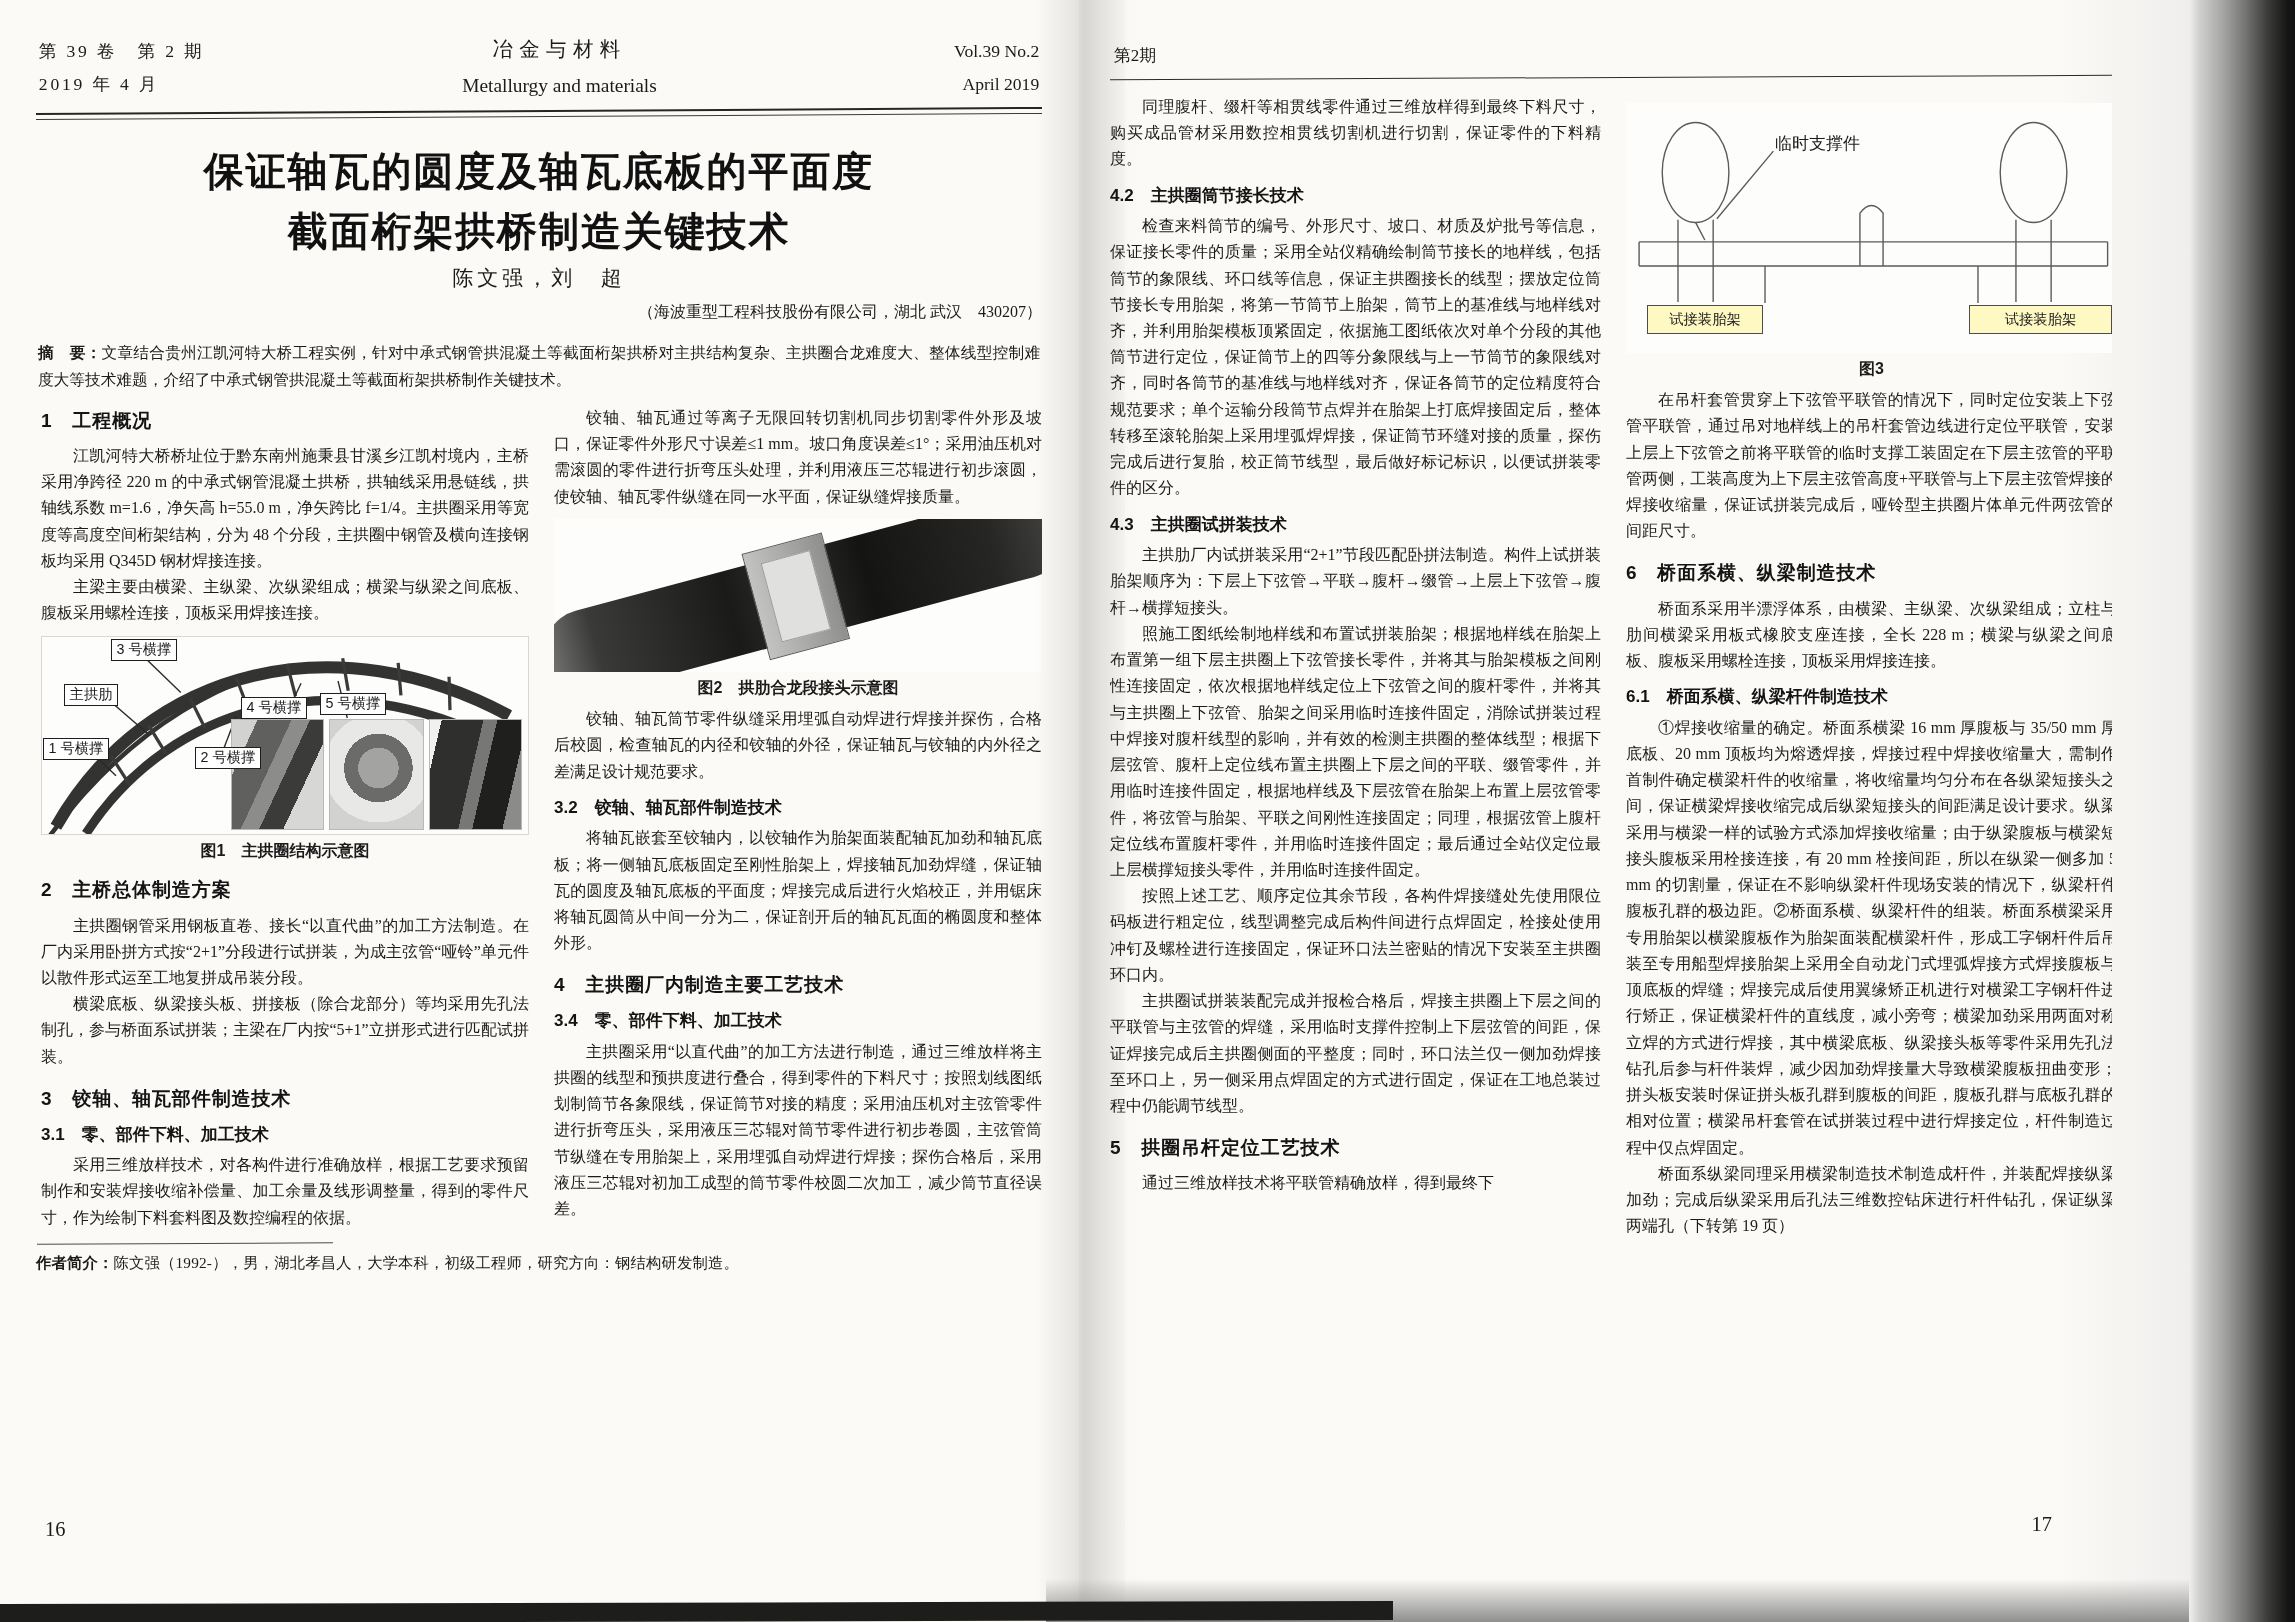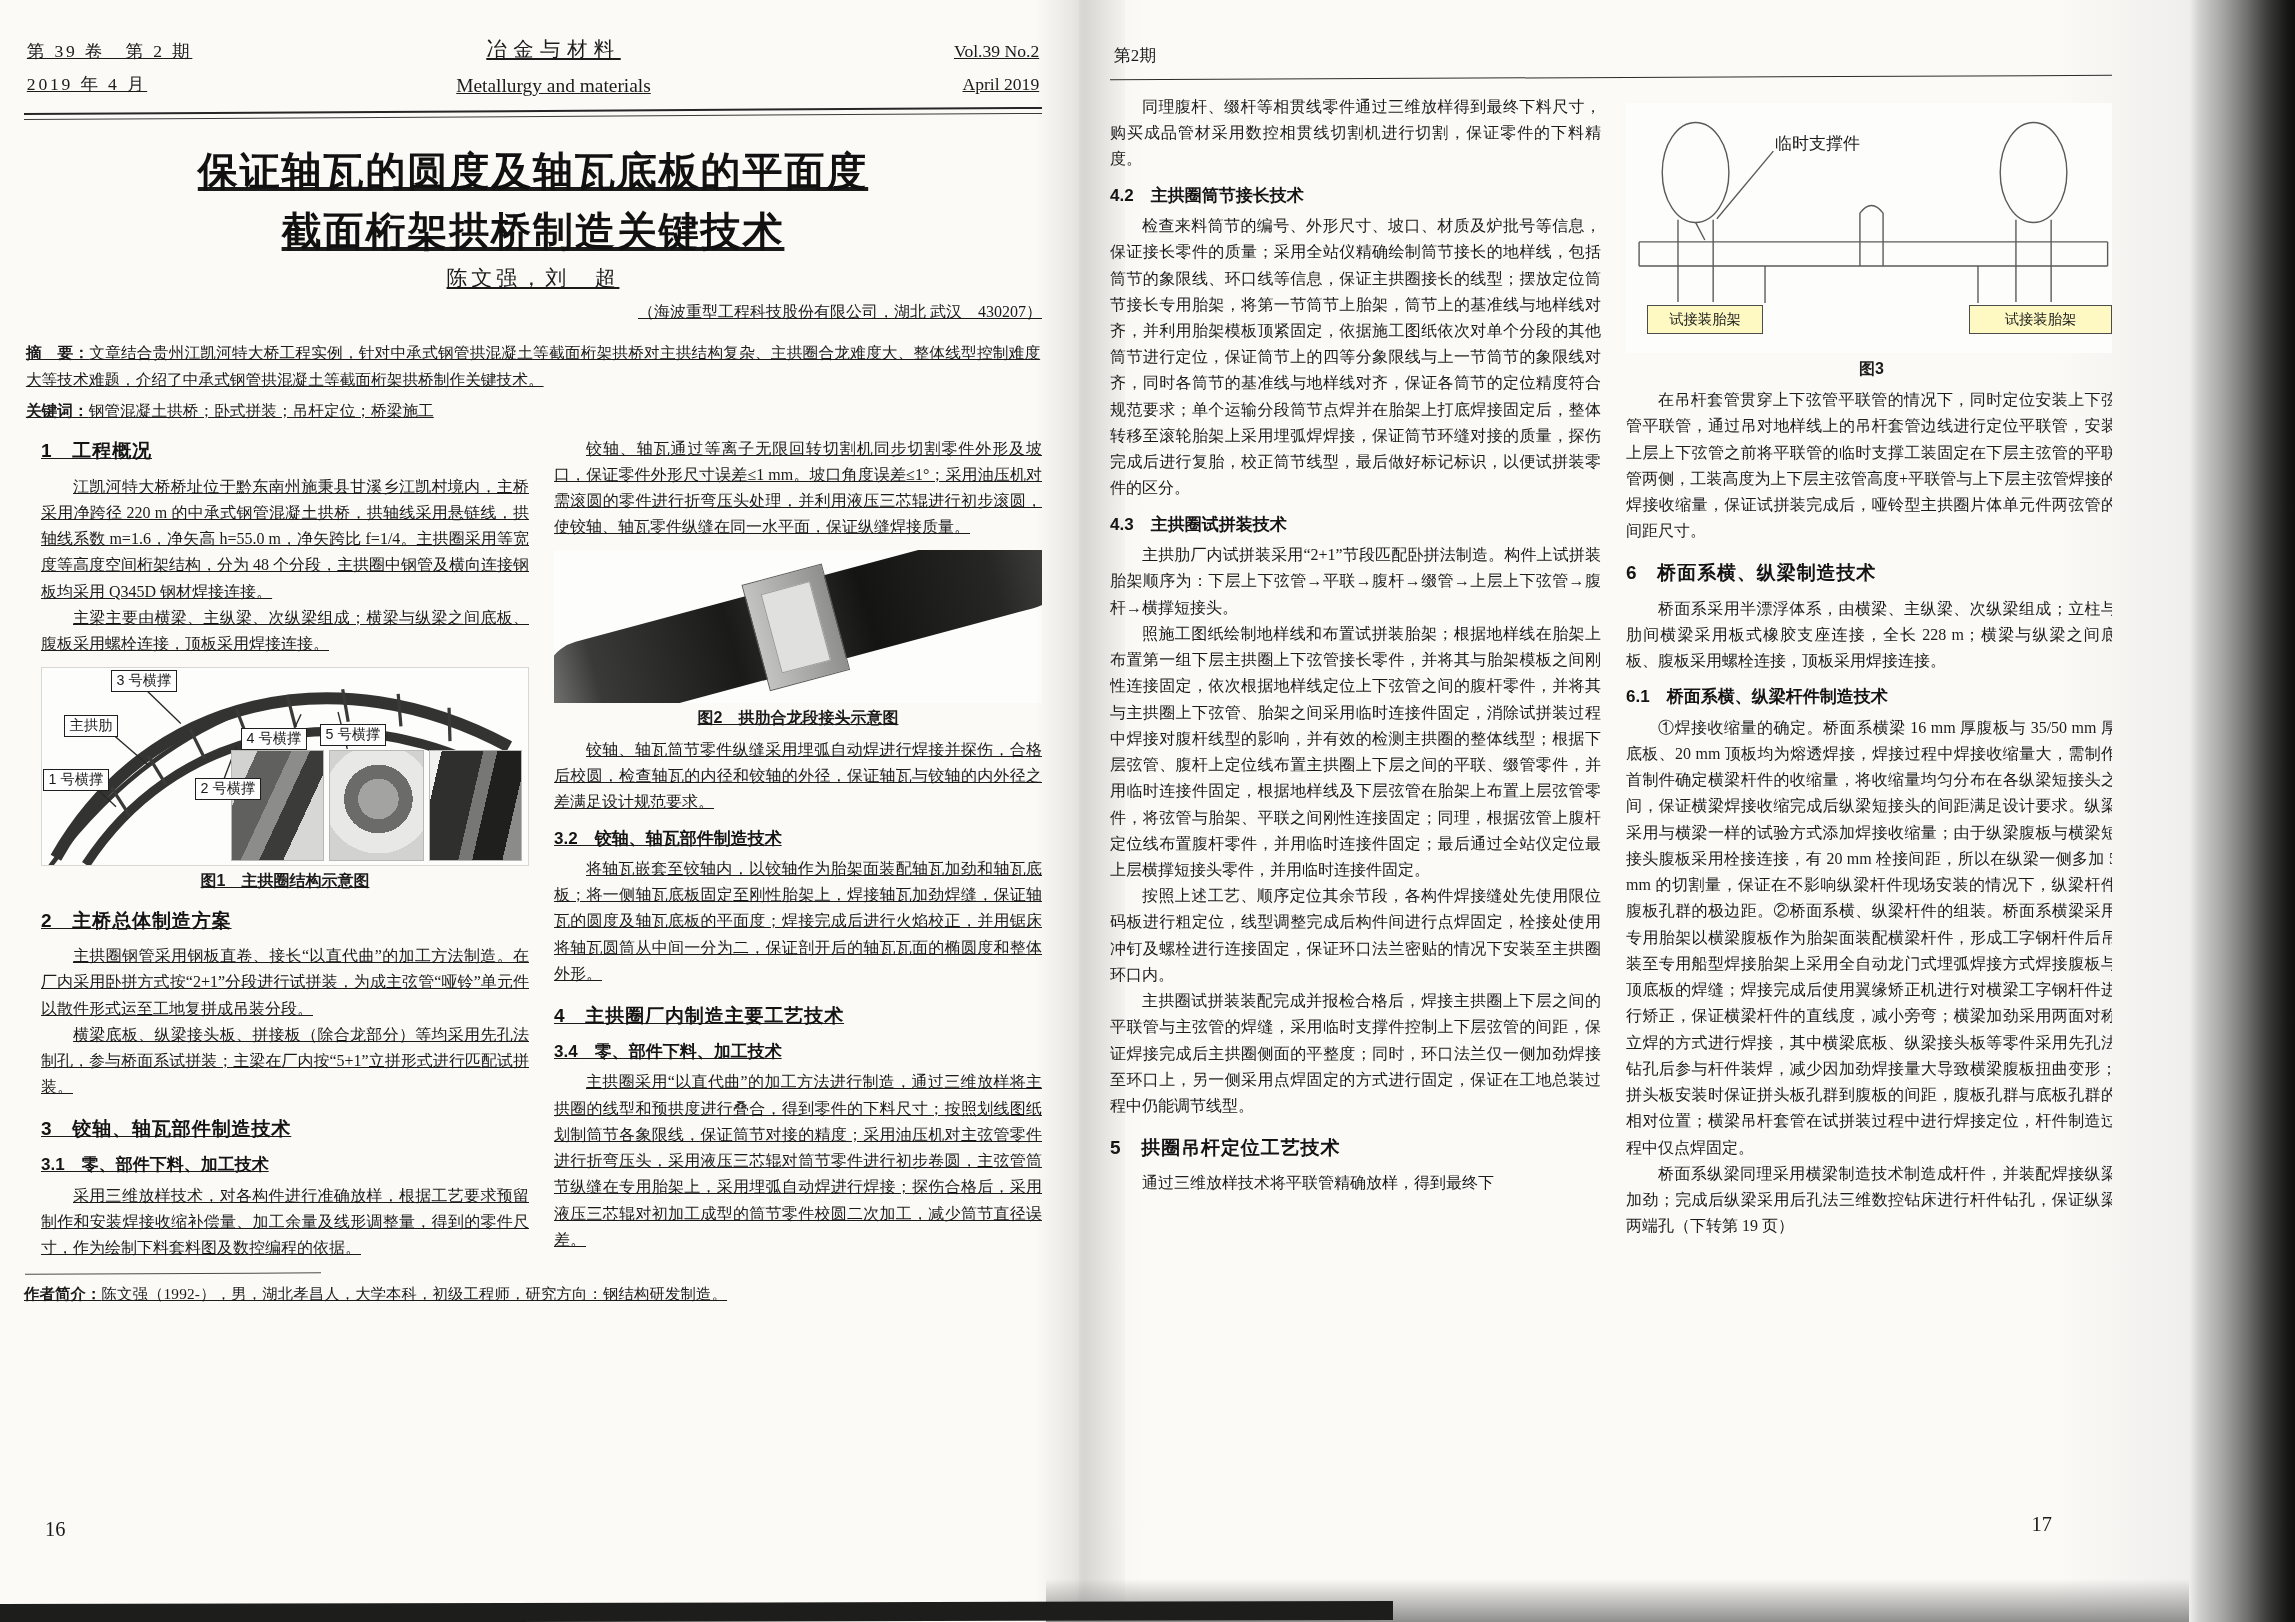--- a/index.html
+++ b/index.html
@@ -1,20 +1,20 @@
 <!DOCTYPE html>
 <html style="font-size:7.4px"><head>
 <meta charset="utf-8">
 <style>
   html,body { margin:0; padding:0; background:#d8d8d6; }
   * { box-sizing:border-box; }
   .scan { position:relative; width:2295px; height:1622px; background:#efefed; overflow:hidden;
           font-family:"Liberation Serif","DejaVu Serif",serif; color:#1b1b1b; }
   .page { position:absolute; top:0; height:1622px; background:#fbfaf7; overflow:hidden; }
-  .page-left  { left:0; width:1079px; padding:31px 37px 0 24px;text-decoration:underline; }
+  .page-left  { left:0; width:1079px; padding:31px 37px 0 36px; }
   .page-right { left:1079px; width:1112px; padding:44px 79px 0 31px;
                 background:linear-gradient(to right,#f4f3f0 0%, #fbfaf7 6%, #fbfaf7 88%, #efeeec 100%); }
 
   
   .jh { display:flex; align-items:flex-start; justify-content:space-between; padding:3.7px 2.8px 0 2.8px; }
   .jh-left { width:259px; font-size:17.6px; line-height:1.9; letter-spacing:2.8px; }
   .jh-center { text-align:center; flex:1; }
   .jh-center .cn { font-size:20.4px; letter-spacing:6.5px; }
   .jh-center .en { font-size:19.4px; margin-top:12px; }
   .jh-right { width:218px; text-align:right; font-size:17.6px; line-height:1.9; }
@@ -122,21 +122,20 @@
 
     <h1 class="title">
       <span>保证轴瓦的圆度及轴瓦底板的平面度</span><br>
       <span>截面桁架拱桥制造关键技术</span>
     </h1>
     <div class="authors">陈文强，刘　超</div>
     <div class="affiliation">（海波重型工程科技股份有限公司，湖北 武汉　430207）</div>
 
     <div class="abstract">
       <p><b>摘　要：</b><span>文章结合贵州江凯河特大桥工程实例，针对中承式钢管拱混凝土等截面桁架拱桥对主拱结构复杂、主拱圈合龙难度大、整体线型控制难度大等技术难题，介绍了中承式钢管拱混凝土等截面桁架拱桥制作关键技术。</span></p>
-      <p><b>关键词：</b><span>钢管混凝土拱桥；卧式拼装；吊杆定位；桥梁施工</span></p>
     </div>
 
     <div class="cols">
       <div class="col">
         <h3 class="sec" style="margin-top:2.8px">1　工程概况</h3>
         <p class="para">江凯河特大桥桥址位于黔东南州施秉县甘溪乡江凯村境内，主桥采用净跨径 220 m 的中承式钢管混凝土拱桥，拱轴线采用悬链线，拱轴线系数 m=1.6，净矢高 h=55.0 m，净矢跨比 f=1/4。主拱圈采用等宽度等高度空间桁架结构，分为 48 个分段，主拱圈中钢管及横向连接钢板均采用 Q345D 钢材焊接连接。</p>
         <p class="para">主梁主要由横梁、主纵梁、次纵梁组成；横梁与纵梁之间底板、腹板采用螺栓连接，顶板采用焊接连接。</p>
 
         <figure>
           <div class="fig1-canvas">

